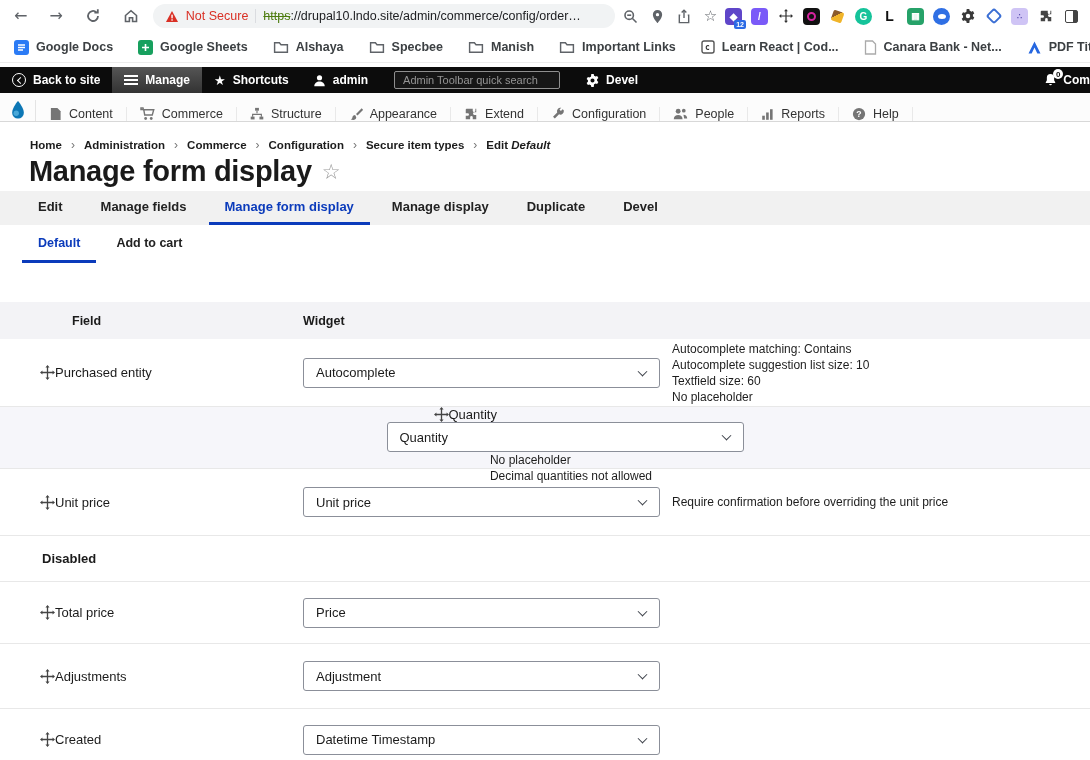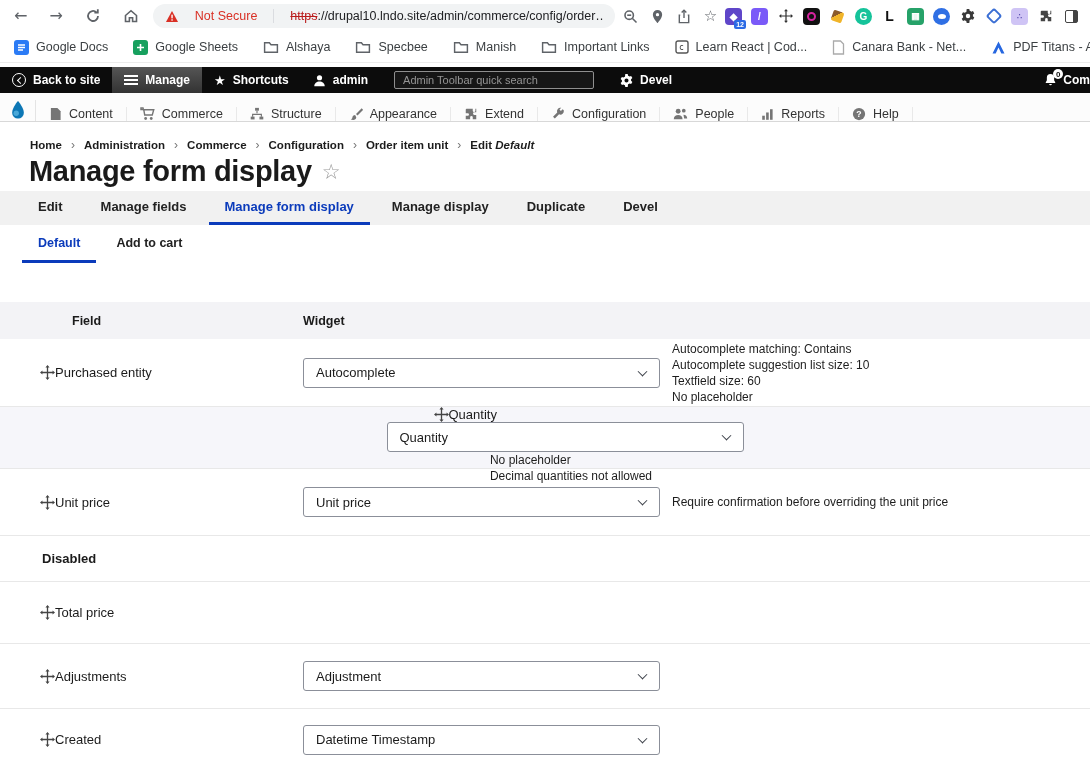--- a/index.html
+++ b/index.html
@@ -4,25 +4,25 @@
 <style>
   * { margin:0; padding:0; box-sizing:border-box; }
   html,body { width:1090px; height:760px; overflow:hidden; background:#fff;
     font-family:"Liberation Sans", sans-serif; }
   .ic { display:inline-flex; align-items:center; justify-content:center; }
 
   
   .chrome { height:32px; display:flex; align-items:center; background:#fff; padding:0 10px; gap:0; }
   .navbtns { display:flex; align-items:center; gap:22px; margin:0 14px 0 4px; }
   .navglyph { font-family:"DejaVu Sans", sans-serif; font-size:16px; color:#5f6368; line-height:1; cursor:default; }
-  .urlbar { width:462px; height:24px; background:#f1f3f4; border-radius:13px; display:flex; align-items:center; padding:0 12px; gap:16px; font-size:12.5px; }
+  .urlbar { width:462px; height:24px; background:#f1f3f4; border-radius:13px; display:flex; align-items:center; padding:0 12px; gap:7px; font-size:12.5px; }
   .sec-label { color:#d93025; font-weight:400; white-space:nowrap; }
   .url-sep { width:1px; height:14px; background:#dadce0; }
   .url-text { color:#202124; white-space:nowrap; overflow:hidden; }
-  .proto { color:#b91c1c; text-decoration:line-through; }
+  .proto { color:#4d7c0f; text-decoration:line-through; }
   .omni-icons { display:flex; align-items:center; gap:13px; margin-left:8px; }
   .exts { margin-left:auto; display:flex; align-items:center; gap:9px; }
   .ext { width:17px; height:17px; border-radius:4px; display:inline-flex; align-items:center; justify-content:center; font-size:10px; font-weight:bold; color:#fff; position:relative; }
   .ext .badge12 { position:absolute; right:-4px; bottom:-4px; background:#2c6be5; color:#fff; font-size:7px; padding:1px 2px; border-radius:2px; line-height:1; }
   .ext-cal { background:#5f46c9; }
   .ext-slash { background:#7a5af8; }
   .ext-move { background:transparent; }
   .ext-cam { background:#111; } .ext-cam i { width:9px; height:9px; border-radius:50%; border:2px solid #d6249f; }
   .ext-broom { background:transparent; } .ext-broom i { width:11px; height:11px; background:linear-gradient(135deg,#8a5a2b 0 40%,#f0b429 40%); transform:rotate(20deg); border-radius:2px; }
   .ext-gram { background:#15c39a; border-radius:50%; }
@@ -30,33 +30,33 @@
   .ext-green { background:#26a269; font-size:9px; }
   .ext-eye { background:#2f6fe4; border-radius:50%; } .ext-eye i { width:8px; height:5px; background:#fff; border-radius:50%; }
   .ext-gear { background:transparent; }
   .ext-hex { background:transparent; border:2px solid #3b6fd4; transform:rotate(45deg); width:12px; height:12px; border-radius:3px; }
   .ext-snip { background:#cfc4f5; color:#5a4fb0; font-size:8px; }
   .ext-puzzle, .ext-panel { background:transparent; }
   .panel-box { width:13px; height:13px; border:1.6px solid #444; border-radius:2px; position:relative; }
   .panel-box i { position:absolute; top:0; right:0; width:4px; height:100%; background:#444; display:block; }
 
   
-  .bookmarks { height:31px; display:flex; align-items:center; padding:0 14px; gap:25px; border-bottom:1px solid #ececec; background:#fff; }
+  .bookmarks { height:31px; display:flex; align-items:center; padding:0 14px; gap:25px; border-bottom:1px solid #ececec; background:#fff;font-weight:bold; }
   .bm { display:flex; align-items:center; gap:7px; font-size:12.5px; color:#3c4043; white-space:nowrap; }
   .chrome-gap { height:4px; background:#fff; }
 
   
   .dbar { height:26px; background:#0c0c0c; display:flex; align-items:center; color:#fff; font-size:12px; font-weight:bold; }
   .dbar-item { display:flex; align-items:center; gap:7px; padding:0 12px; height:100%; white-space:nowrap; }
   .dbar-item.active { background:linear-gradient(#555,#333);text-align:center; }
   .circ-back { width:14px; height:14px; border-radius:50%; border:1.5px solid #fff; position:relative; }
   .circ-back i { position:absolute; left:4.5px; top:3.5px; width:5px; height:5px; border-left:1.7px solid #fff; border-bottom:1.7px solid #fff; transform:rotate(45deg); }
   .burger { width:14px; height:10px; background:repeating-linear-gradient(#fff 0 2px, transparent 2px 4px); }
   .star-glyph { font-family:"DejaVu Sans", sans-serif; font-size:13px; color:#fff; font-weight:normal; }
-  .tsearch { margin-left:14px; width:200px; height:18px; background:#161616; border:1px solid #8f8f8f; border-radius:2px; color:#bbb; font-size:11px; padding:0 8px; font-family:"Liberation Sans", sans-serif; }
+  .tsearch { margin-left:14px; width:166px; height:18px; background:#161616; border:1px solid #8f8f8f; border-radius:2px; color:#bbb; font-size:11px; padding:0 8px; font-family:"Liberation Sans", sans-serif; }
   .tsearch::placeholder { color:#949494; }
   .dbar-right { margin-left:auto; display:flex; align-items:center; gap:6px; padding-right:0; }
   .bellwrap { position:relative; }
   .bell-badge { position:absolute; top:-4px; right:-6px; background:#fff; color:#111; font-size:8px; font-weight:bold; border-radius:50%; width:10px; height:10px; display:flex; align-items:center; justify-content:center; }
 
   
   .dmenu { height:29px; background:#fcfcfc; border-bottom:1px solid #d8d8d8; display:flex; align-items:flex-end; font-size:12.5px; color:#333; font-weight:500; }
   .dmenu-logo { width:36px; display:flex; align-items:center; justify-content:center; border-right:1px solid #e4e4e4; }
   .mitem { display:flex; align-items:center; gap:7px; padding:0 13px; border-right:1px solid #e9e9e9; white-space:nowrap; }
 
@@ -405,21 +405,21 @@
       </span>
     <span>Help</span>
   </span>
 </div>
 
 <div class="breadcrumb">
   <span class="crumb">Home</span>
   <span class="crumb">Administration</span>
   <span class="crumb">Commerce</span>
   <span class="crumb">Configuration</span>
-  <span class="crumb">Order item unit</span>
+  <span class="crumb">Secure item types</span>
   <span class="crumb crumb-current"><span>Edit</span>&nbsp;<em>Default</em></span>
 </div>
 <div class="title-row">
   <h1 class="page-title">Manage form display</h1>
   <span class="fav-star">☆</span>
 </div>
 
 <div class="tabs">
   <span class="tab">Edit</span>
   <span class="tab">Manage fields</span>
@@ -509,20 +509,26 @@
 
 <div class="frow r3">
   <span class="col-field">
     <span class="drag">
         <svg width="15" height="15" viewBox="0 0 16 16" fill="#454545">
           <path d="M8 0l2.2 2.6H8.7v4.7h4.7V5.8L16 8l-2.6 2.2V8.7H8.7v4.7h1.5L8 16l-2.2-2.6h1.5V8.7H2.6v1.5L0 8l2.6-2.2v1.5h4.7V2.6H5.8z"></path>
         </svg>
       </span>
     <span>Total price</span>
   </span>
+  <span class="col-widget">
+    <span class="selectbox">
+        <span>Price</span>
+        <span class="chev"></span>
+      </span>
+  </span>
 </div>
 
 <div class="frow r4">
   <span class="col-field">
     <span class="drag">
         <svg width="15" height="15" viewBox="0 0 16 16" fill="#454545">
           <path d="M8 0l2.2 2.6H8.7v4.7h4.7V5.8L16 8l-2.6 2.2V8.7H8.7v4.7h1.5L8 16l-2.2-2.6h1.5V8.7H2.6v1.5L0 8l2.6-2.2v1.5h4.7V2.6H5.8z"></path>
         </svg>
       </span>
     <span>Adjustments</span>

